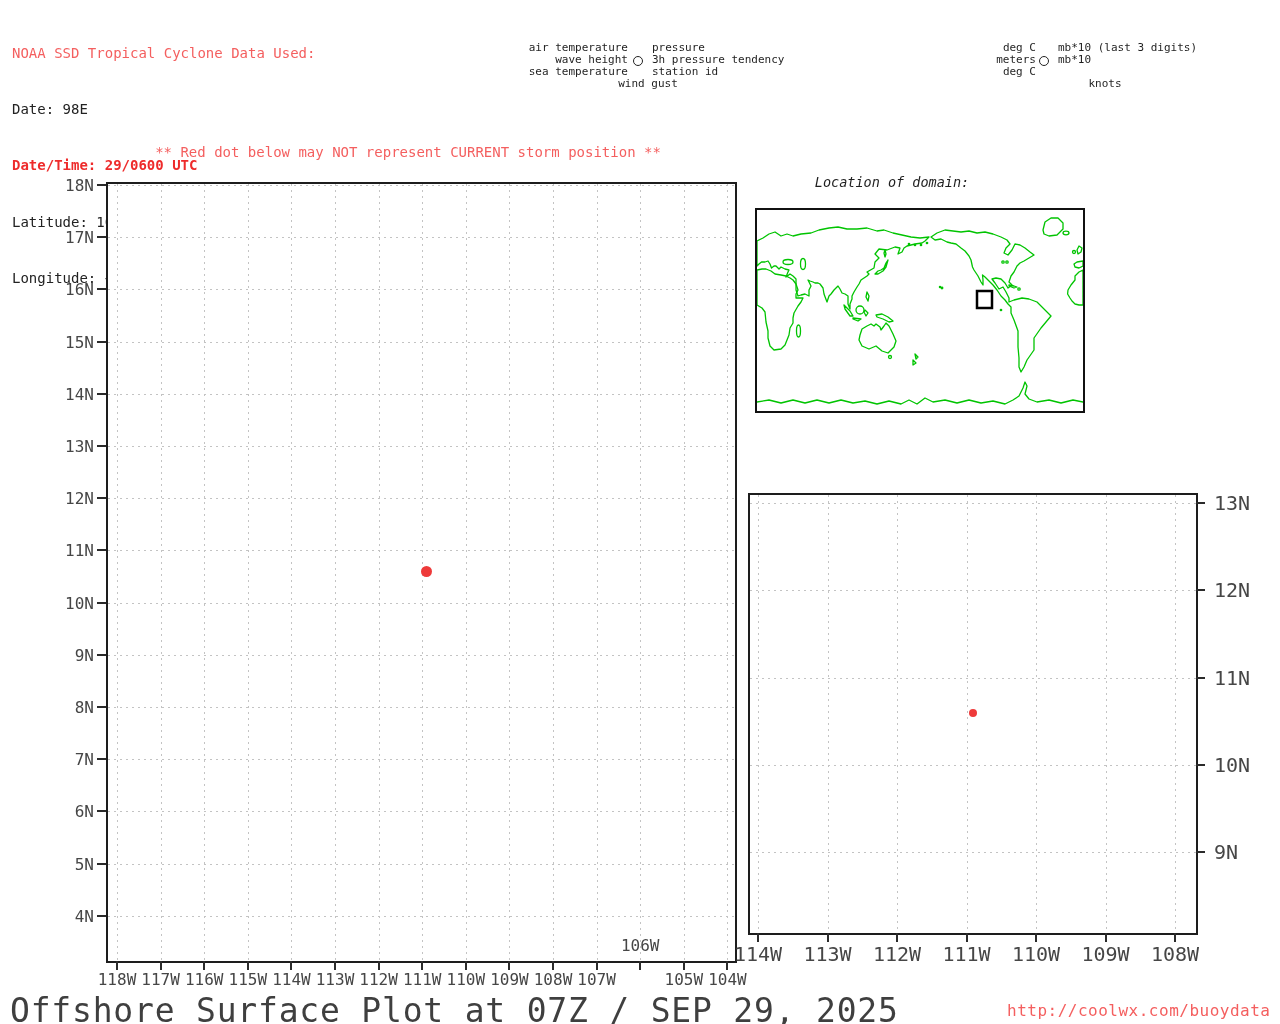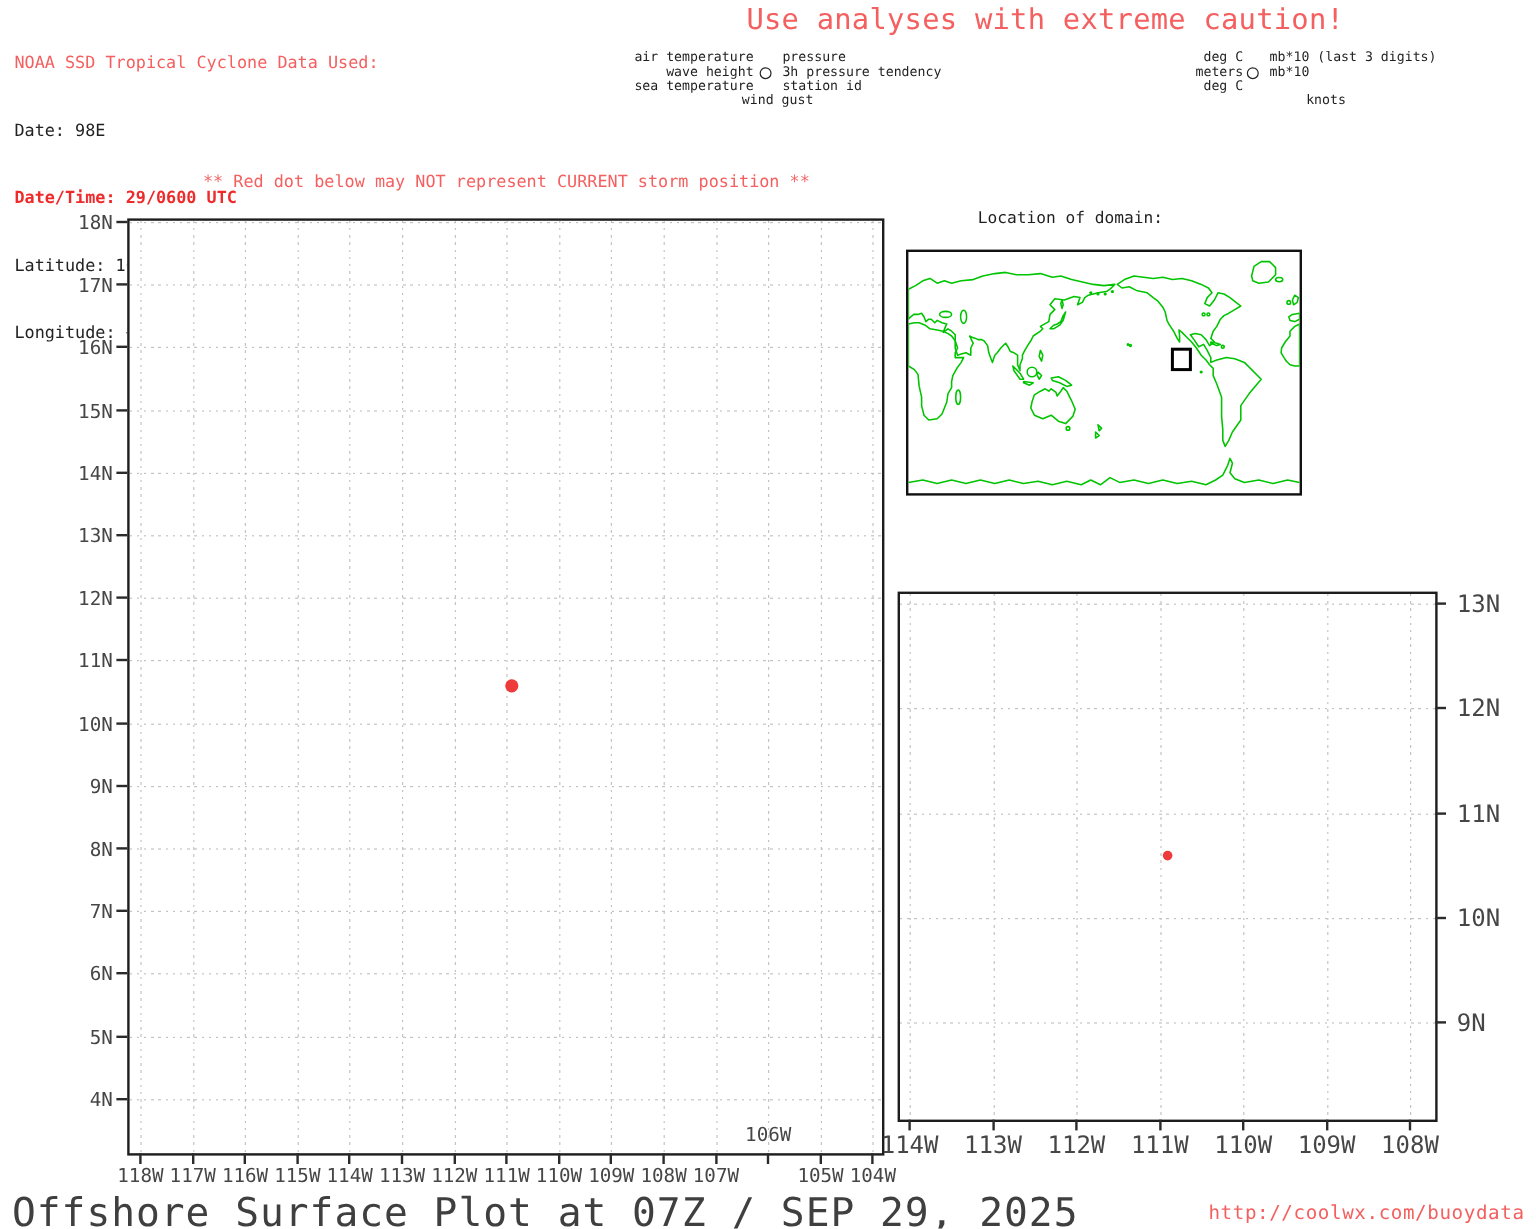--- a/index.html
+++ b/index.html
@@ -13,58 +13,57 @@
   
   .info{left:12px;top:6px;font-size:14px;line-height:18.8px;white-space:pre;}
   .red{color:var(--soft-red);}
   .redbold{color:var(--strong-red);font-weight:bold;}
   
   .caution{left:622px;top:2px;font-size:24px;letter-spacing:0.2px;color:var(--soft-red);white-space:pre;}
   
   .leg{font-size:11px;line-height:12px;color:#1f1f1f;white-space:pre;}
   .leg-circle{width:10px;height:10px;border:1.5px solid #232323;border-radius:50%;box-sizing:border-box;background:#fff;}
   
-  .warning{left:106px;top:144px;width:632px;text-align:center;font-size:14px;color:var(--soft-red);white-space:pre;}
+  .warning{left:92px;top:144px;width:632px;text-align:center;font-size:14px;color:var(--soft-red);white-space:pre;}
   
   .plot{position:absolute;border:2px solid var(--border-black);box-sizing:border-box;background:#fff;}
   #main-plot{left:106px;top:182px;width:631px;height:781px;}
   #zoom-plot{left:748px;top:493px;width:450px;height:442px;}
   .gridline-v{position:absolute;width:1px;background:repeating-linear-gradient(to bottom,var(--grid-gray) 0 2px,transparent 2px 6px);}
   .gridline-h{position:absolute;height:1px;background:repeating-linear-gradient(to right,var(--grid-gray) 0 2px,transparent 2px 6px);}
   .tick-v{position:absolute;width:2px;height:9px;background:#2b2b2b;}
   .tick-h{position:absolute;width:9px;height:2px;background:#2b2b2b;}
   .tick-label{position:absolute;color:var(--axis-text);white-space:pre;}
   #main-plot .tick-label{font-size:16px;}
   #zoom-plot .tick-label{font-size:20px;}
   .xlab{text-align:center;}
   .ylab-left{text-align:right;}
   .ylab-right{text-align:left;}
   .dot{position:absolute;border-radius:50%;background:var(--storm-dot);}
   
-  .inset-title{left:780px;top:174px;width:224px;text-align:center;font-size:13.5px;color:#1f1f1f;white-space:pre;}
+  .inset-title{left:780px;top:174px;width:224px;text-align:center;font-size:13.5px;color:#1f1f1f;white-space:pre;font-style:italic;}
   #world-map{left:755px;top:208px;width:330px;height:205px;border:2px solid #111;box-sizing:border-box;background:#fff;}
   #world-map svg{display:block;width:326px;height:201px;}
   
   .footer-title{left:10px;top:991px;font-size:33px;letter-spacing:0.8px;color:#3f3f3f;white-space:pre;}
   .footer-link{left:1007px;top:1001px;font-size:16px;letter-spacing:0.5px;color:var(--soft-red);text-decoration:none;white-space:pre;}
 </style>
 </head>
 <body>
 
 <div class="page">
 
   <div class="abs info">
     <div class="red">NOAA SSD Tropical Cyclone Data Used:</div>
     <div>Date: 98E</div>
     <div class="redbold">Date/Time: 29/0600 UTC</div>
     <div>Latitude: 10.6</div>
     <div>Longitude: −110.9</div>
   </div>
 
-  <div class="abs caution">Use analyses with extreme caution!</div>
 
   <div class="abs leg" style="left:400px;top:42px;width:228px;text-align:right;">air temperature</div>
   <div class="abs leg" style="left:400px;top:54px;width:228px;text-align:right;">wave height</div>
   <div class="abs leg" style="left:400px;top:66px;width:228px;text-align:right;">sea temperature</div>
   <div class="abs leg-circle" style="left:633px;top:56px;"></div>
   <div class="abs leg" style="left:652px;top:42px;">pressure</div>
   <div class="abs leg" style="left:652px;top:54px;">3h pressure tendency</div>
   <div class="abs leg" style="left:652px;top:66px;">station id</div>
   <div class="abs leg" style="left:566px;top:78px;width:164px;text-align:center;">wind gust</div>
 

